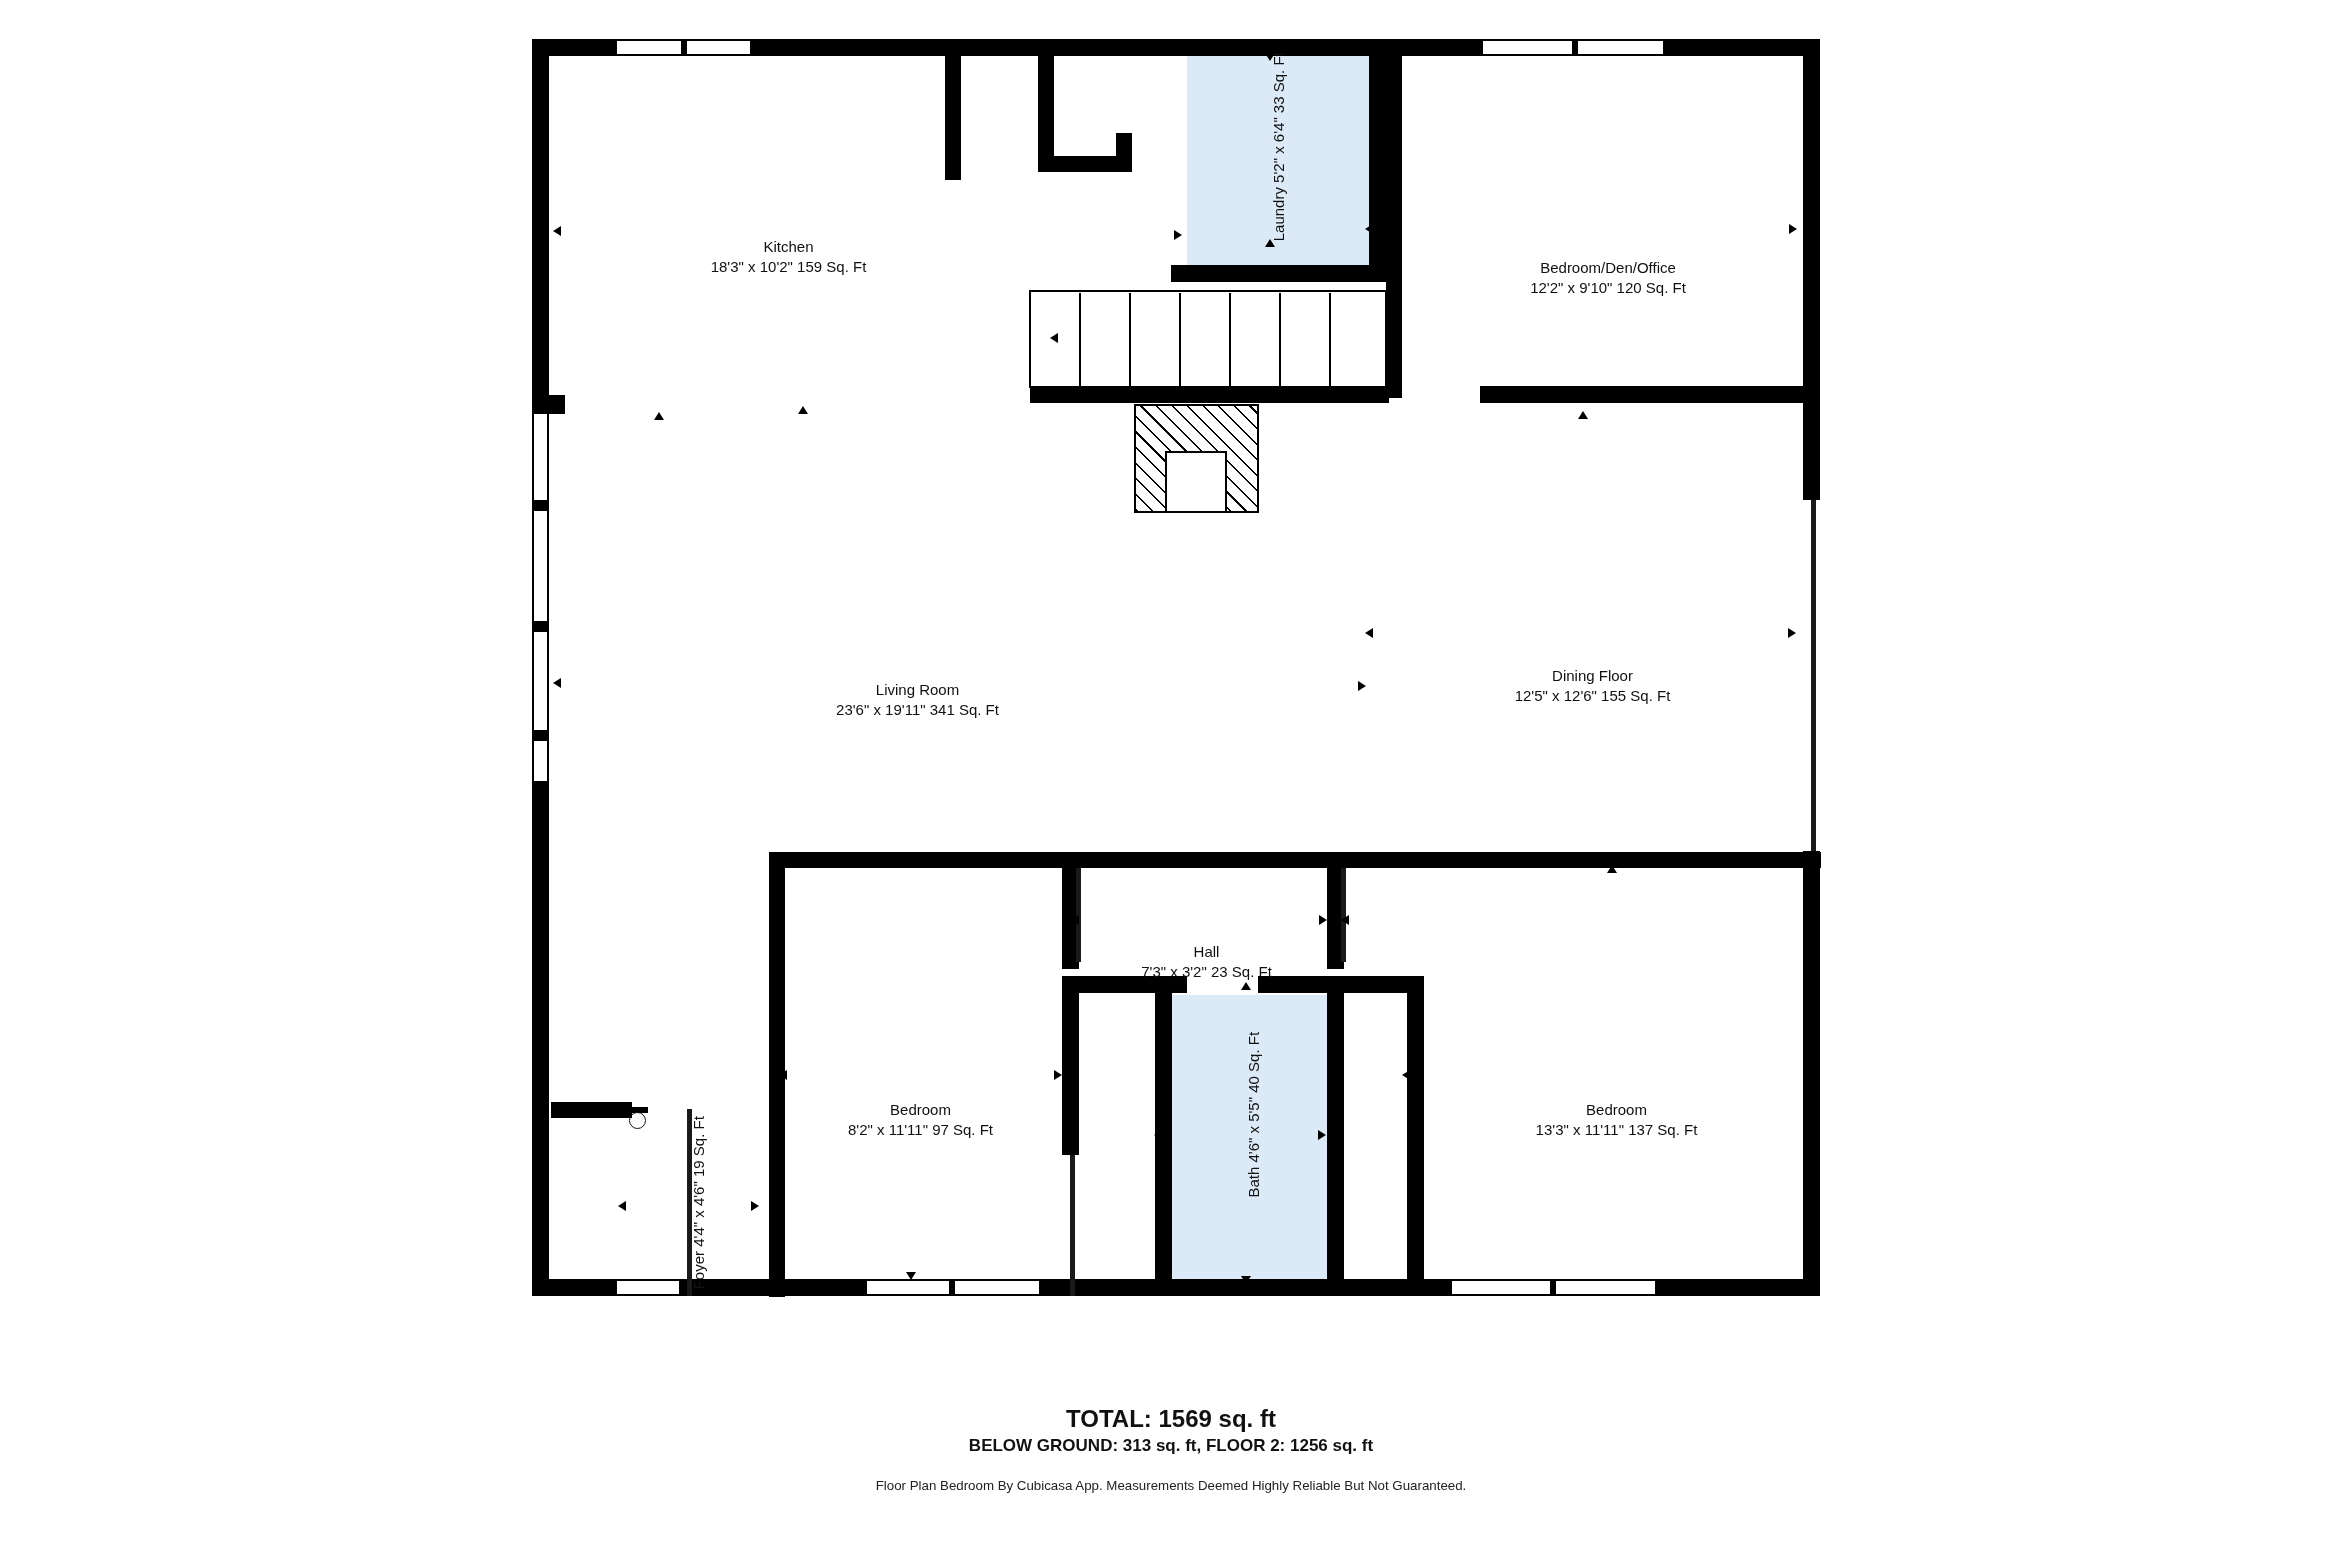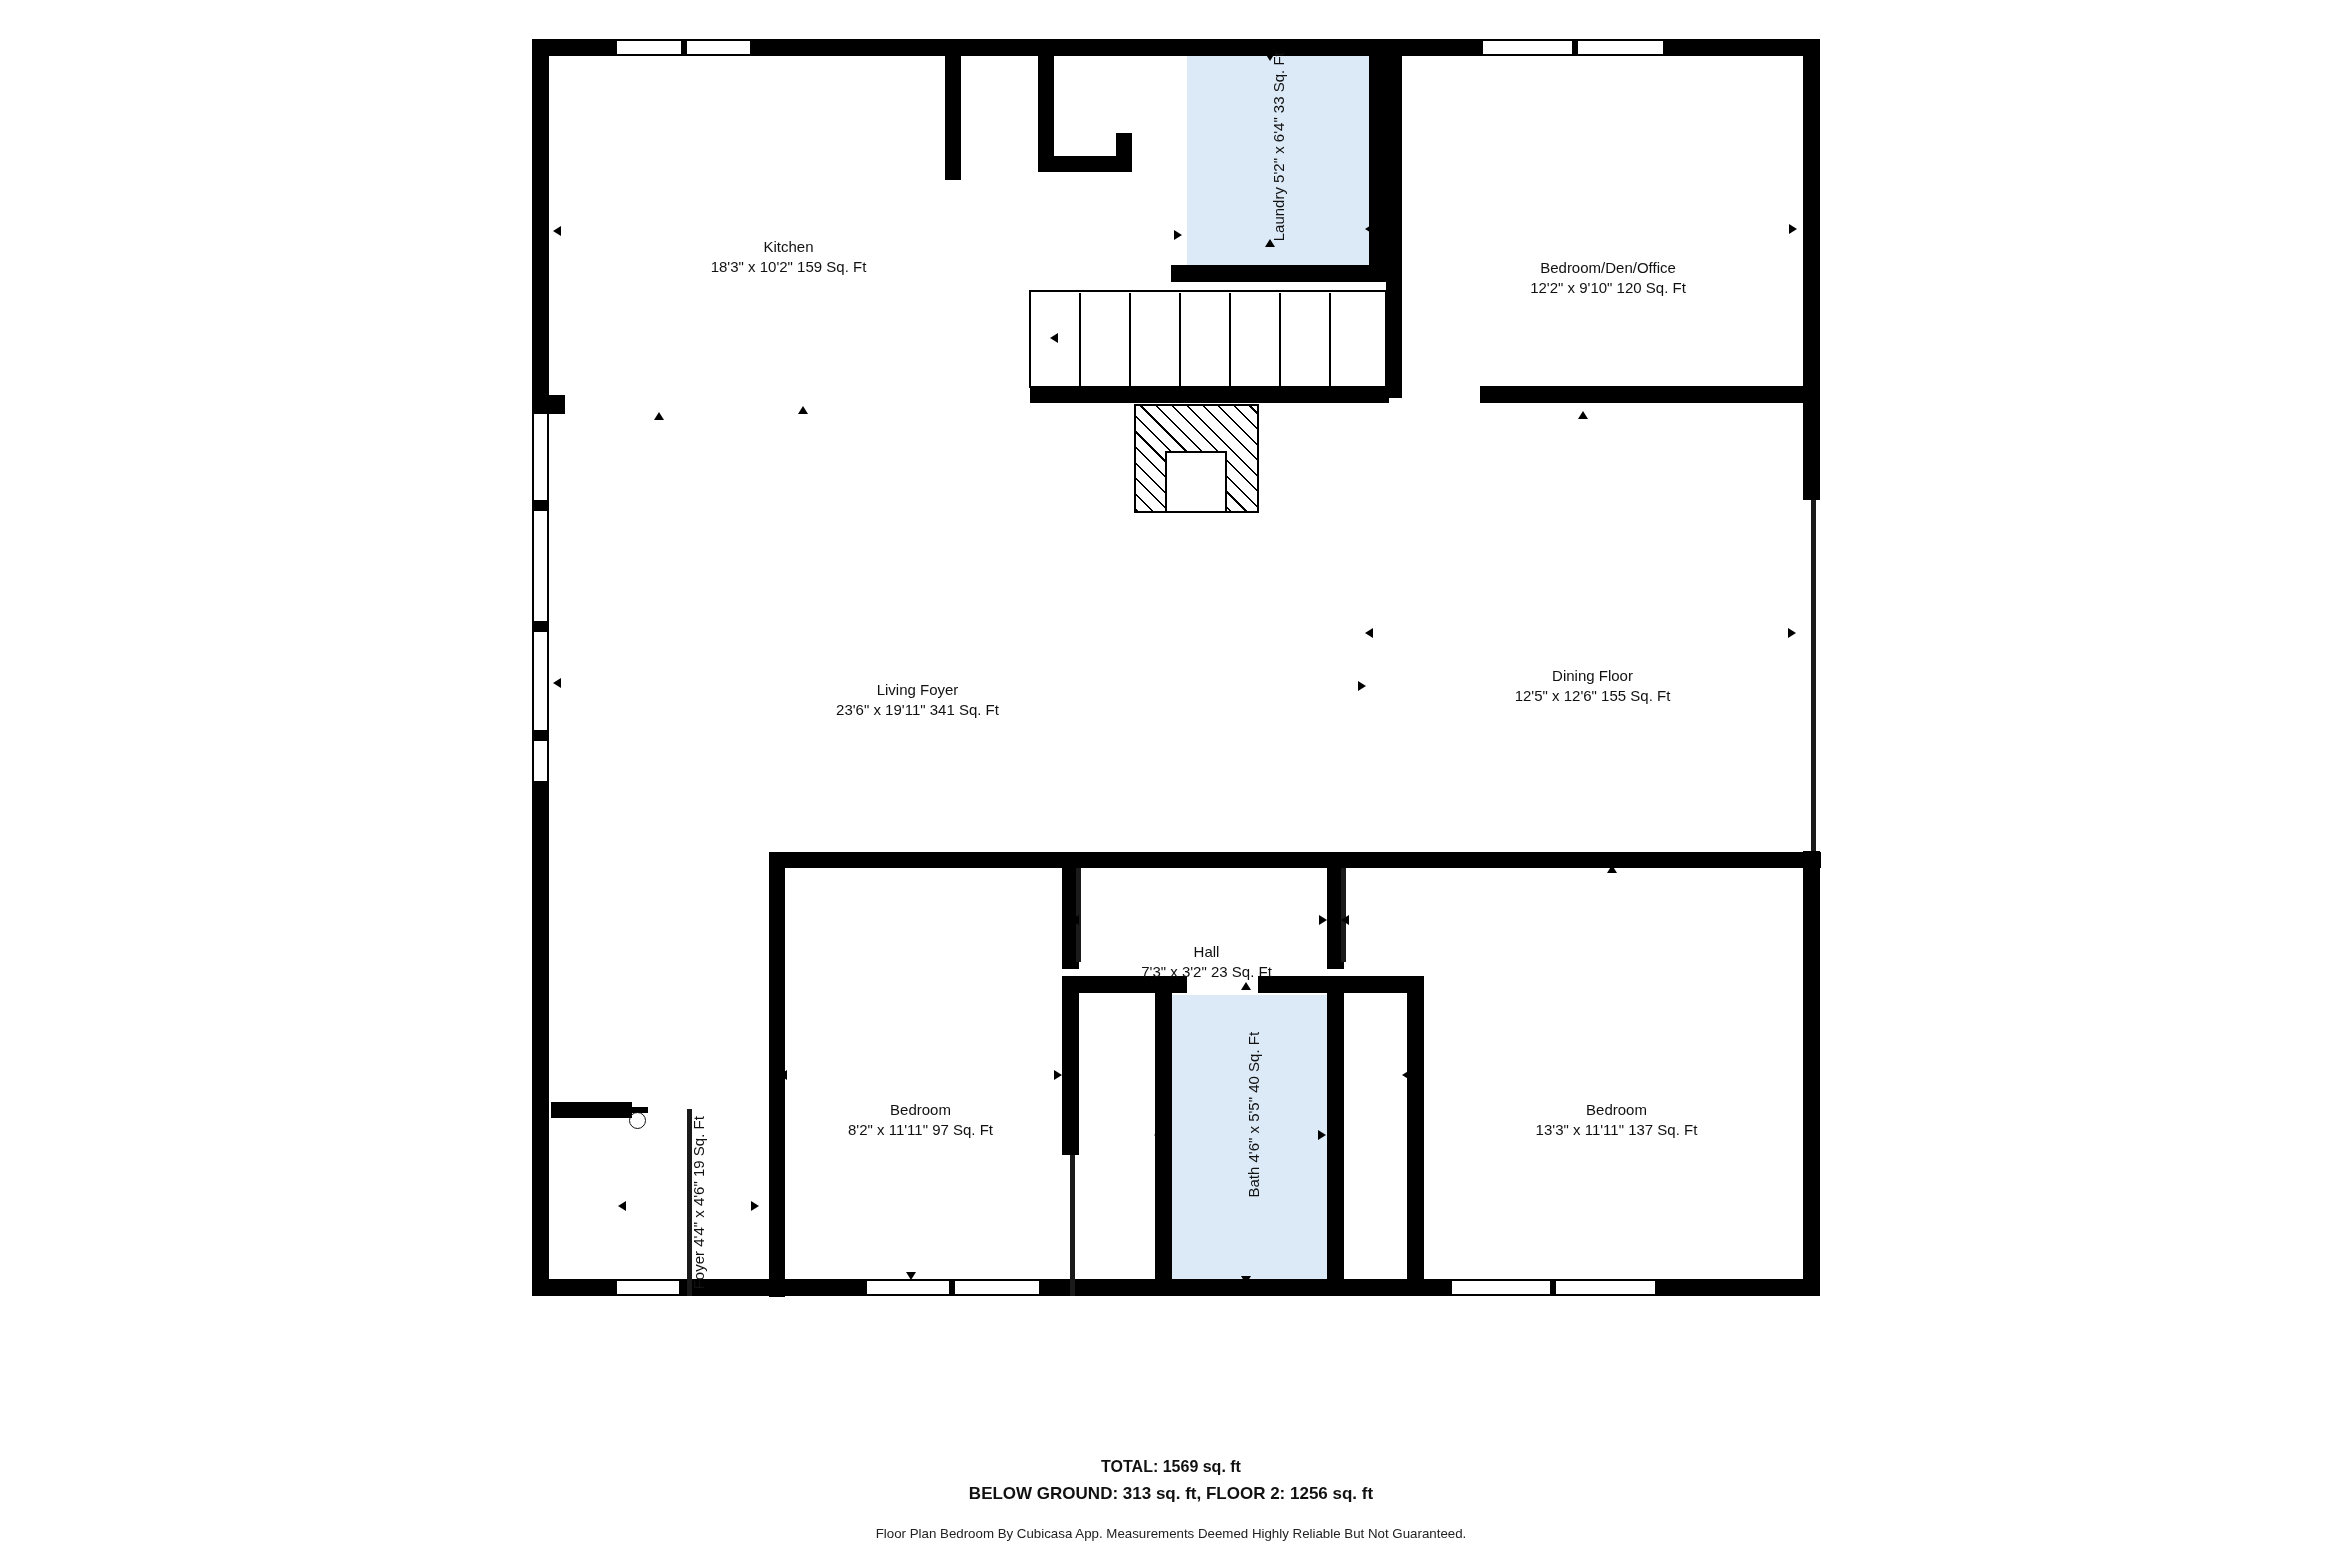--- a/index.html
+++ b/index.html
@@ -113,24 +113,23 @@
 
   #summary {
     position: absolute;
     left: 0;
     top: 1405px;
     width: 2342px;
     text-align: center;
     color: #111;
   }
   #summary .total {
-    font-size: 16px;
+    font-size: 24px;
     font-weight: bold;
     line-height: 28px;
-    margin-top: 48px;
   }
   #summary .line {
     font-size: 17px;
     line-height: 25px;
     font-weight: bold;
   }
   #summary .credit {
     font-size: 13.3px;
     line-height: 22px;
     margin-top: 17px;
@@ -261,21 +260,21 @@
     <span class="nm">Laundry</span>
     <span class="dim">5'2" x 6'4" 33 Sq. Ft</span>
   </div>
 
   <div class="label" style="left:1452px; top:226px; width:312px;">
     <span class="nm">Bedroom/Den/Office</span>
     <span class="dim">12'2" x 9'10" 120 Sq. Ft</span>
   </div>
 
   <div class="label" style="left:777px; top:648px; width:281px;">
-    <span class="nm">Living Foyer</span>
+    <span class="nm">Living Room</span>
     <span class="dim">23'6" x 19'11" 341 Sq. Ft</span>
   </div>
 
   <div class="label" style="left:1444px; top:634px; width:297px;">
     <span class="nm">Dining Floor</span>
     <span class="dim">12'5" x 12'6" 155 Sq. Ft</span>
   </div>
 
   <div class="label" style="left:1109px; top:910px; width:195px;">
     <span class="nm">Hall</span>

